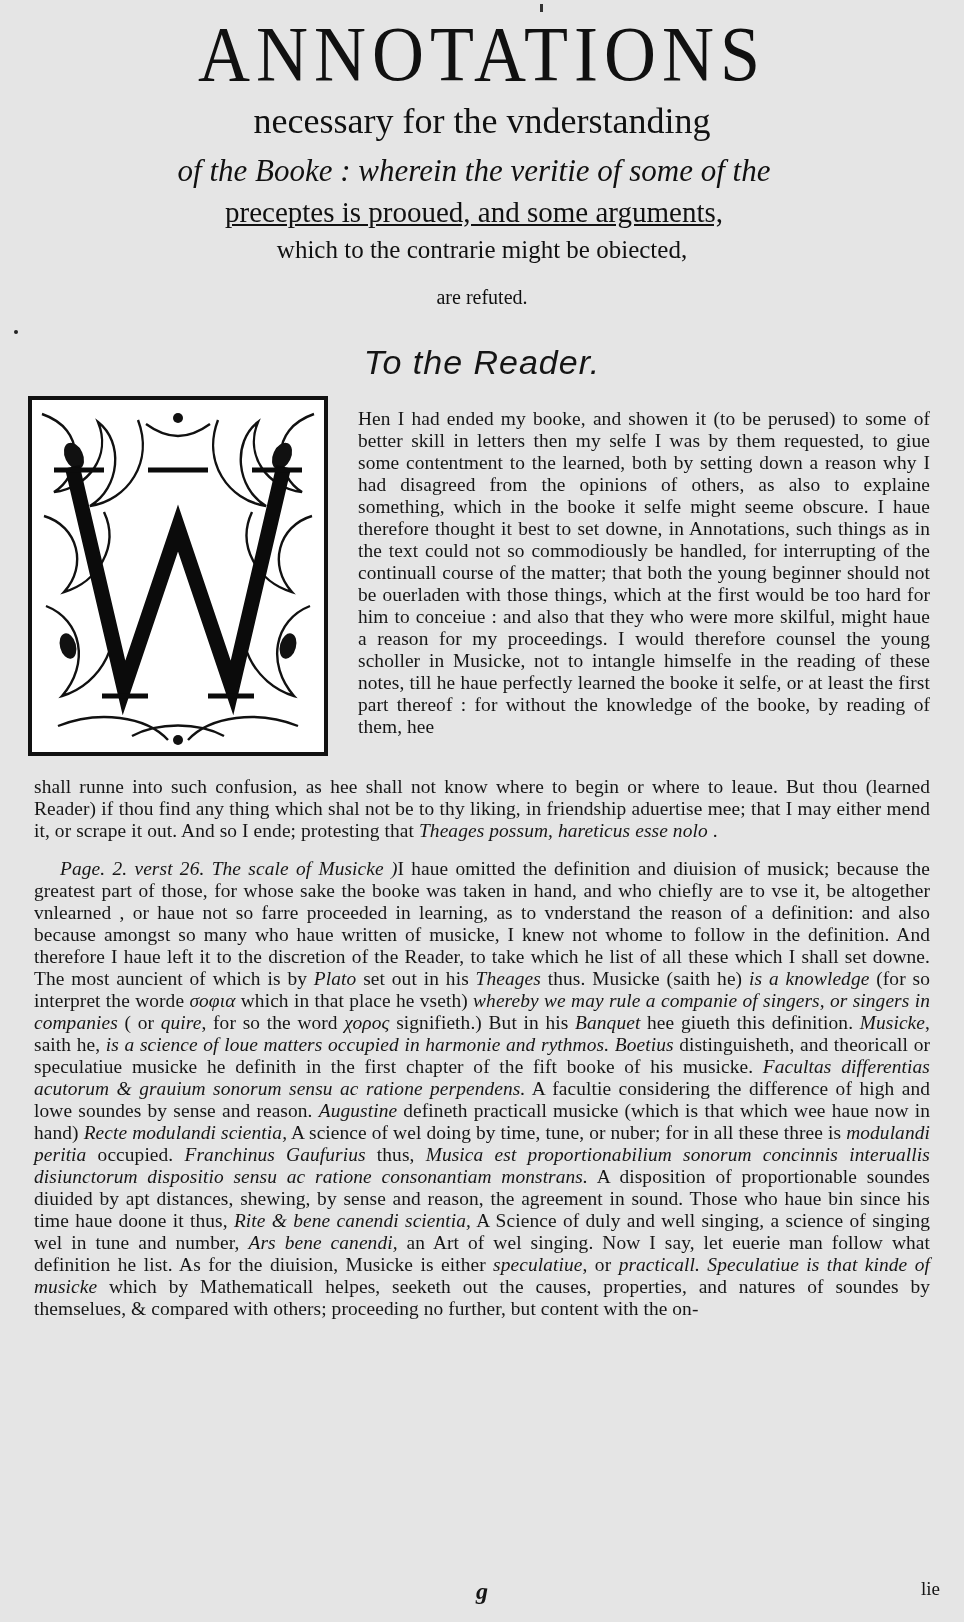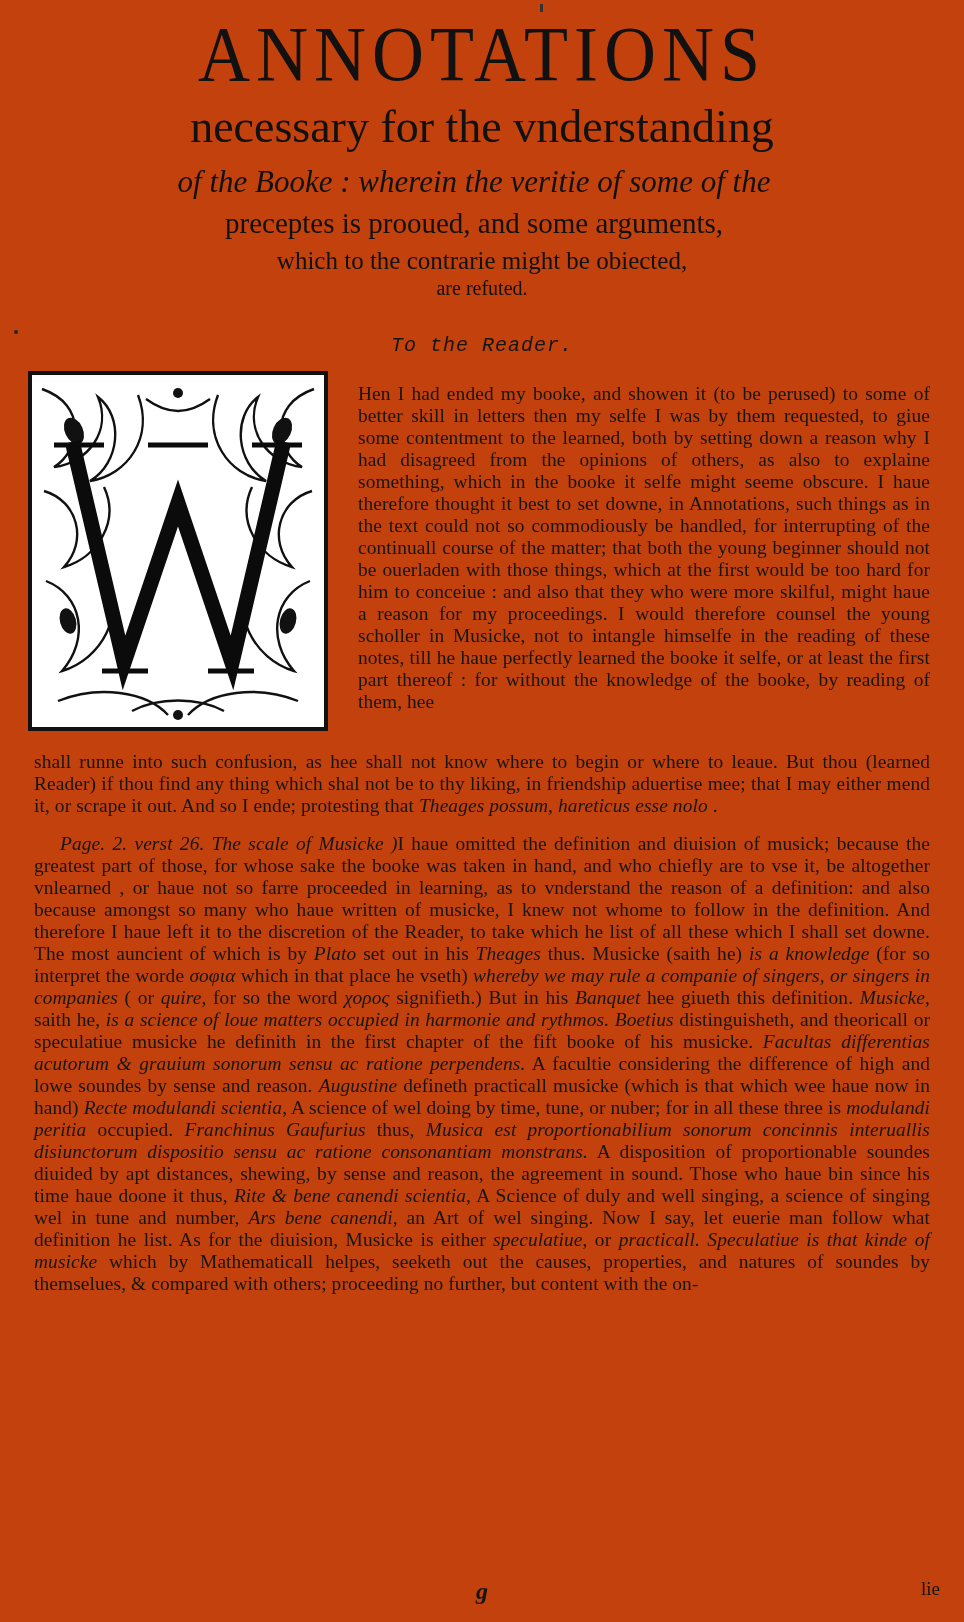--- a/index.html
+++ b/index.html
@@ -14,79 +14,80 @@
     color: #151515;
     overflow: hidden;
     position: relative;
   }
   .page {
     position: relative;
     width: 964px;
     height: 1622px;
     box-sizing: border-box;
     padding: 0;
-    background: #c2410c;
+    background: #e5e5e5;
   }
 
   
   .title-block {
     text-align: center;
     padding-top: 18px;
   }
   .title-main {
     font-family: "Liberation Serif", serif;
     font-size: 72px;
     letter-spacing: 6px;
     line-height: 1.02;
     font-weight: 400;
     color: #111;
     margin: 0 0 2px 0;
     transform: scaleY(1.08);
   }
   .title-line2 {
     font-family: "Liberation Serif", serif;
-    font-size: 46px;
+    font-size: 36px;
     line-height: 1.12;
     margin: 10px 0 0 0;
     color: #111;
   }
   .title-line3 {
     font-family: "Liberation Serif", serif;
     font-style: italic;
     font-size: 31px;
     line-height: 1.2;
     margin: 10px 16px 0 0;
     color: #111;
   }
   .title-line4 {
     font-family: "Liberation Serif", serif;
     font-size: 29px;
     line-height: 1.2;
     margin: 6px 16px 0 0;
     color: #111;
+    text-decoration: underline;
   }
   .title-line5 {
     font-family: "Liberation Serif", serif;
     font-size: 25px;
     line-height: 1.2;
     margin: 5px 0 0 0;
     color: #111;
   }
   .title-line6 {
     font-family: "Liberation Serif", serif;
     font-size: 20px;
     line-height: 1.2;
-    margin: 0 0 0 0;
+    margin: 20px 0 0 0;
     color: #111;
   }
   .reader-head {
     text-align: center;
-    font-family: Liberation Mono, monospace;
+    font-family: Liberation Sans, sans-serif;
     font-style: italic;
-    font-size: 20px;
+    font-size: 34px;
     margin-top: 34px;
     margin-bottom: 10px;
     letter-spacing: 1px;
   }
 
   
   .body-wrap {
     padding: 0 18px 0 18px;
   }
   .para {

